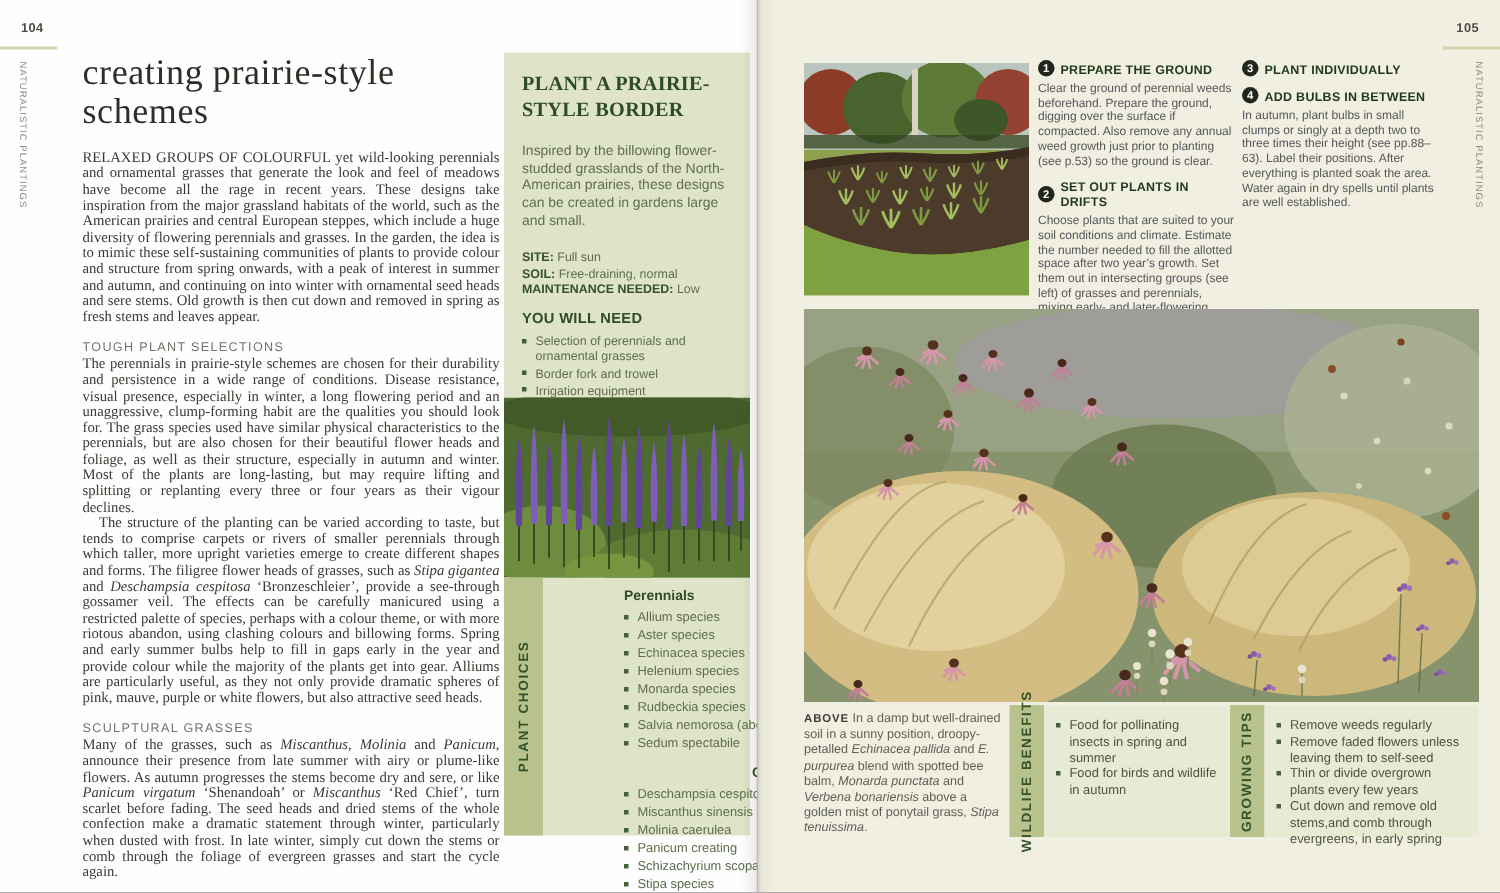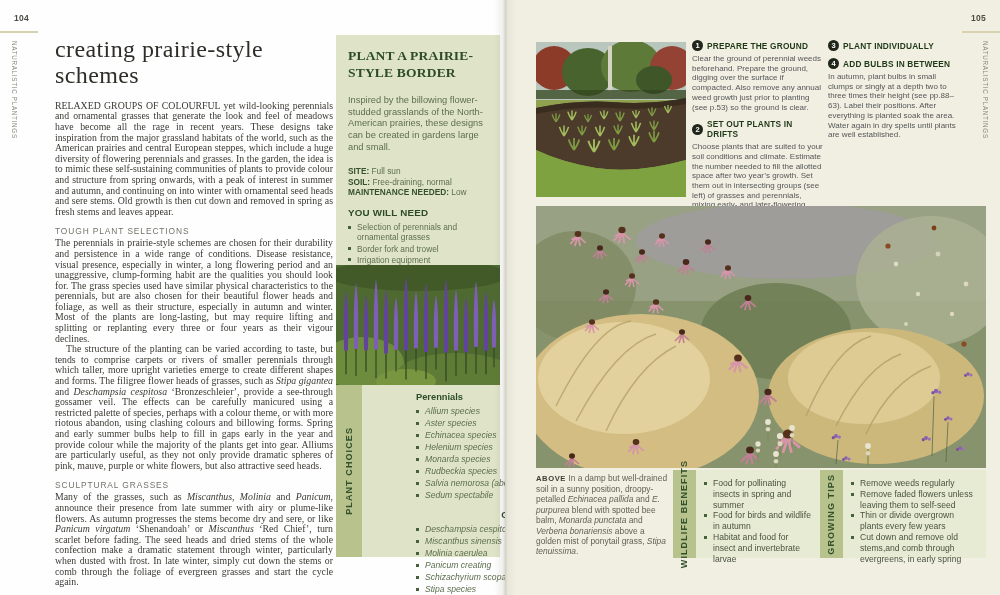--- a/index.html
+++ b/index.html
@@ -42,21 +42,21 @@
   .b-item { position:relative; padding-left:9px; font:8.3px/10.2px "Liberation Sans",sans-serif; color:#5d6e4e; margin-bottom:1px; }
   .b-item .sq { position:absolute; left:0; top:3.5px; width:3px; height:3px; background:#46603a; }
   .panel-photo { position:absolute; left:0; top:230px; width:164px; height:120px; display:block; }
   .vtab { position:absolute; background:var(--tab-olive,#b7c28d); display:flex; align-items:center; justify-content:center; }
   .vtext { writing-mode:vertical-rl; text-orientation:mixed; transform:rotate(180deg);
     font:bold 9px/1 "Liberation Sans",sans-serif; color:#33512b; letter-spacing:1.1px; white-space:nowrap; }
   .panel-tab { left:0; top:350px; width:26px; height:172px; }
   .panel-list { position:absolute; left:36px; top:357px; width:122px;margin-left:44px; }
   .panel-list h5 { margin:0 0 3px; font:bold 9.3px/11px "Liberation Sans",sans-serif; color:var(--dark-green,#2c4b26); }
   .panel-list .mt { margin-top:9px;text-align:right; }
-  .it span:last-child, .it { font-style:italic; }
+  .it span:last-child, .it { }
   .panel-list .b-item { font-size:8.6px; line-height:11px; }
 
   
   .steps { position:absolute; top:40px; }
   .col1 { left:692px; width:131px; }
   .col2 { left:828px; width:134px; }
   .step { margin-bottom:7px; }
   .step-head { display:flex; align-items:center; gap:4px; margin-bottom:3px; }
   .step-num { flex:0 0 auto; width:11px; height:11px; border-radius:50%; background:#20261b; color:#fff;
     font:bold 7.5px/11px "Liberation Sans",sans-serif; text-align:center; }
@@ -338,21 +338,20 @@
   </svg>
 
   <p class="caption"><b class="cap-label">ABOVE</b> <span><span>In a damp but well-drained soil in a sunny position, droopy-petalled </span><i>Echinacea pallida</i><span> and </span><i>E. purpurea</i><span> blend with spotted bee balm, </span><i>Monarda punctata</i><span> and </span><i>Verbena bonariensis</i><span> above a golden mist of ponytail grass, </span><i>Stipa tenuissima</i><span>.</span></span></p>
 
   <div class="vtab wb-tab">
     <span class="vtext">WILDLIFE BENEFITS</span>
   </div>
   <div class="green-box wb-box">
     <div class="b-item"><span class="sq"></span><span>Food for pollinating insects in spring and summer</span></div>
     <div class="b-item"><span class="sq"></span><span>Food for birds and wildlife in autumn</span></div>
-    <div class="b-item"><span class="sq"></span><span>Habitat and food for insect and invertebrate larvae</span></div>
   </div>
 
   <div class="vtab gt-tab">
     <span class="vtext">GROWING TIPS</span>
   </div>
   <div class="green-box gt-box">
     <div class="b-item"><span class="sq"></span><span>Remove weeds regularly</span></div>
     <div class="b-item"><span class="sq"></span><span>Remove faded flowers unless leaving them to self-seed</span></div>
     <div class="b-item"><span class="sq"></span><span>Thin or divide overgrown plants every few years</span></div>
     <div class="b-item"><span class="sq"></span><span>Cut down and remove old stems,and comb through evergreens, in early spring</span></div>

